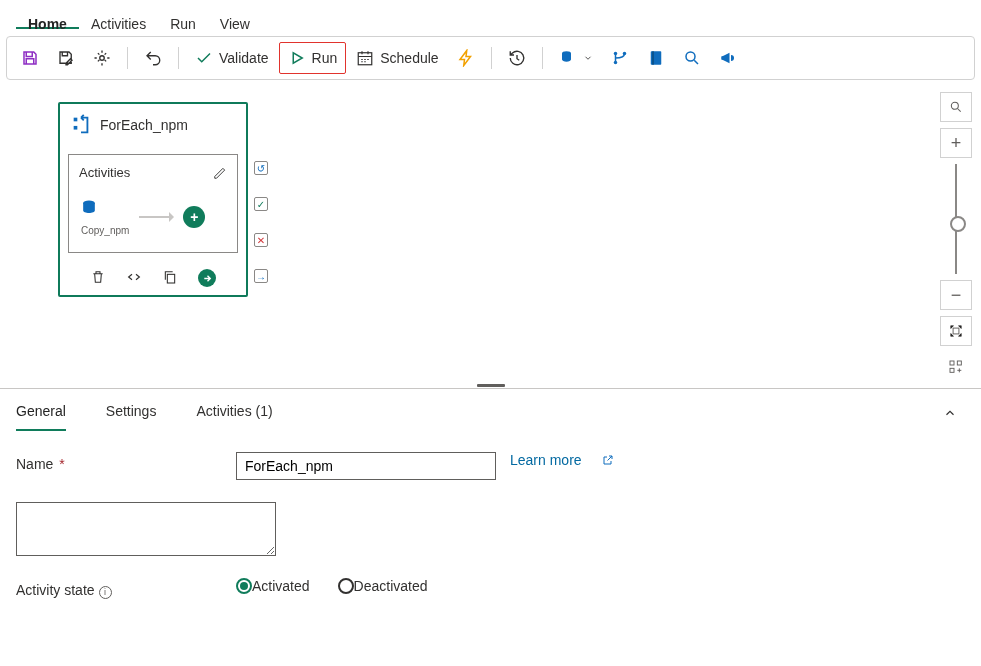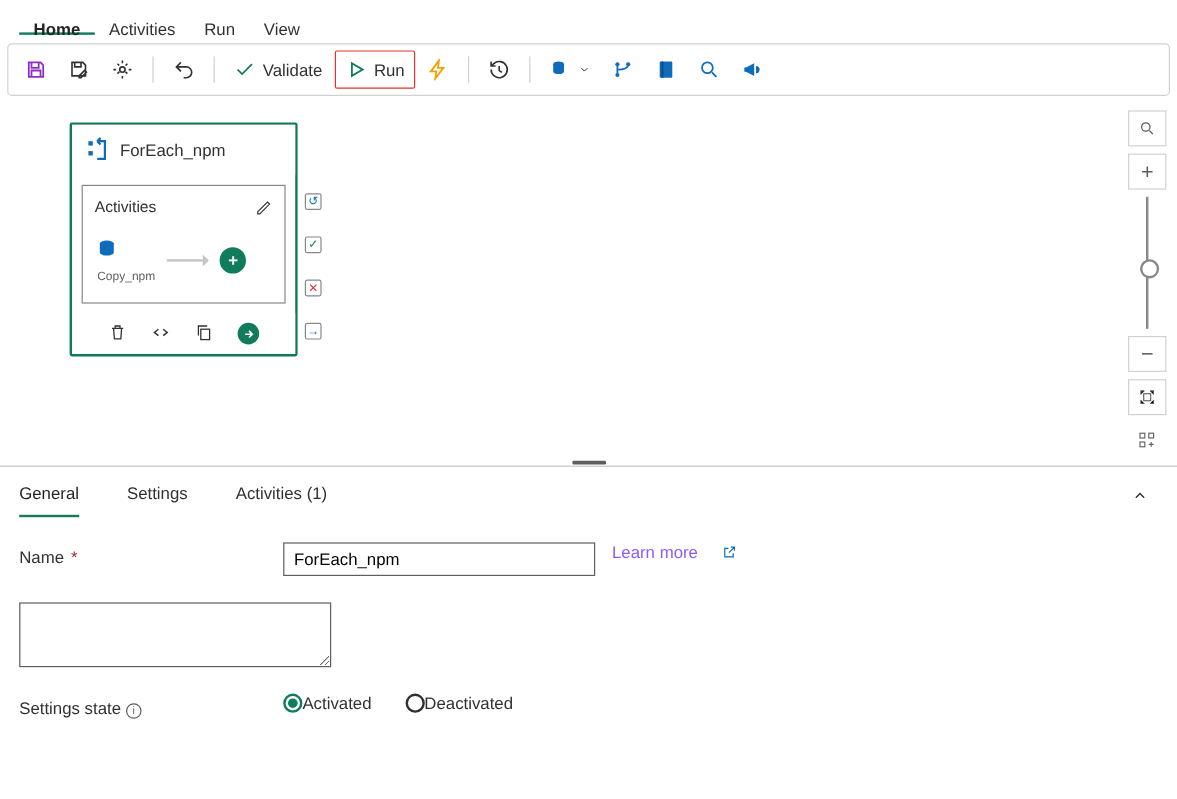--- a/index.html
+++ b/index.html
@@ -62,21 +62,21 @@
 .props-tab { padding: 6px 0 10px; cursor:pointer; font-size:14px; }
 .props-tab.active { border-bottom:2px solid #107c5b; font-weight:400; color:#242424; }
 .collapse-chevron { cursor:pointer; padding: 4px 8px; }
 
 .form { padding: 20px 0 0 0; }
 .form-row { display:flex; align-items:flex-start; margin-bottom: 22px; }
 .form-row label { width: 220px; font-size:14px; color:#323130; padding-top:4px; }
 .form-row .req { color:#a4262c; margin-left:2px; }
 .form-row input[type="text"] { width: 260px; height: 28px; border:1px solid #605e5c; padding: 2px 8px; font-size:14px; }
 .form-row textarea { width: 260px; height: 54px; border:1px solid #605e5c; padding: 4px 8px; font-family:inherit; resize: both; }
-.learn-link { color:#8b5cf6; margin-left:14px; font-size:14px; cursor:pointer; display:flex; align-items:center; gap:20px; }
+.learn-link { color:#0369a1; margin-left:14px; font-size:14px; cursor:pointer; display:flex; align-items:center; gap:20px; }
 .info-circle { display:inline-flex; width:13px;height:13px;border:1px solid #605e5c;border-radius:50%; align-items:center;justify-content:center;font-size:9px;color:#605e5c; margin-left:4px; }
 
 .radio-group { display:flex; gap: 28px; align-items:center; }
 .radio { display:flex; align-items:center; gap:0; cursor:pointer; }
 .radio-dot { width:16px;height:16px;border:2px solid #323130;border-radius:50%;display:flex;align-items:center;justify-content:center; }
 .radio.checked .radio-dot { border-color:#107c5b; }
 .radio.checked .radio-dot::after { content:""; width:8px;height:8px;background:#107c5b;border-radius:50%; }
 </style>
 </head>
 <body>
@@ -116,20 +116,27 @@
     <svg viewBox="0 0 24 24">
         <path fill="none" stroke="#107c5b" stroke-width="2" d="M4 12l5 5L20 6"></path>
       </svg>
     <span>Validate</span>
   </div>
   <div class="tb-btn highlight">
     <svg viewBox="0 0 24 24">
         <path fill="none" stroke="#107c5b" stroke-width="2" d="M7 5v14l12-7z"></path>
       </svg>
     <span>Run</span>
+  </div>
+  <div class="tb-btn">
+    <svg viewBox="0 0 24 24">
+        <rect x="3" y="5" width="18" height="16" fill="none" stroke="#323130" stroke-width="1.6"></rect>
+        <path stroke="#323130" stroke-width="1.6" d="M3 10h18M8 3v4M16 3v4M7 14h2M11 14h2M15 14h2M7 17h2M11 17h2"></path>
+      </svg>
+    <span>Schedule</span>
   </div>
   <div class="tb-btn">
     <svg viewBox="0 0 24 24">
         <path fill="none" stroke="#f2a100" stroke-width="2" d="M13 2L4 14h6l-1 8 9-12h-6z"></path>
       </svg>
   </div>
   <div class="tb-sep"></div>
   <div class="tb-btn">
     <svg viewBox="0 0 24 24">
         <path fill="none" stroke="#323130" stroke-width="1.8" d="M3 12a9 9 0 1 0 3-6.7L3 8m0-5v5h5M12 8v5l3 2"></path>
@@ -287,21 +294,21 @@
         <svg viewBox="0 0 24 24" style="width:12px;height:12px">
             <path fill="none" stroke="#0f6cbd" stroke-width="2" d="M14 4h6v6M20 4l-9 9M18 14v6H4V6h6"></path>
           </svg>
       </span>
     </div>
     <div class="form-row">
       <textarea style=""></textarea>
     </div>
     <div class="form-row">
       <label>
-        <span>Settings state</span><span class="info-circle">i</span>
+        <span>Activity state</span><span class="info-circle">i</span>
       </label>
       <div class="radio-group">
         <div class="radio checked">
           <div class="radio-dot"></div>
           <span>Activated</span>
         </div>
         <div class="radio">
           <div class="radio-dot"></div>
           <span>Deactivated</span>
         </div>

